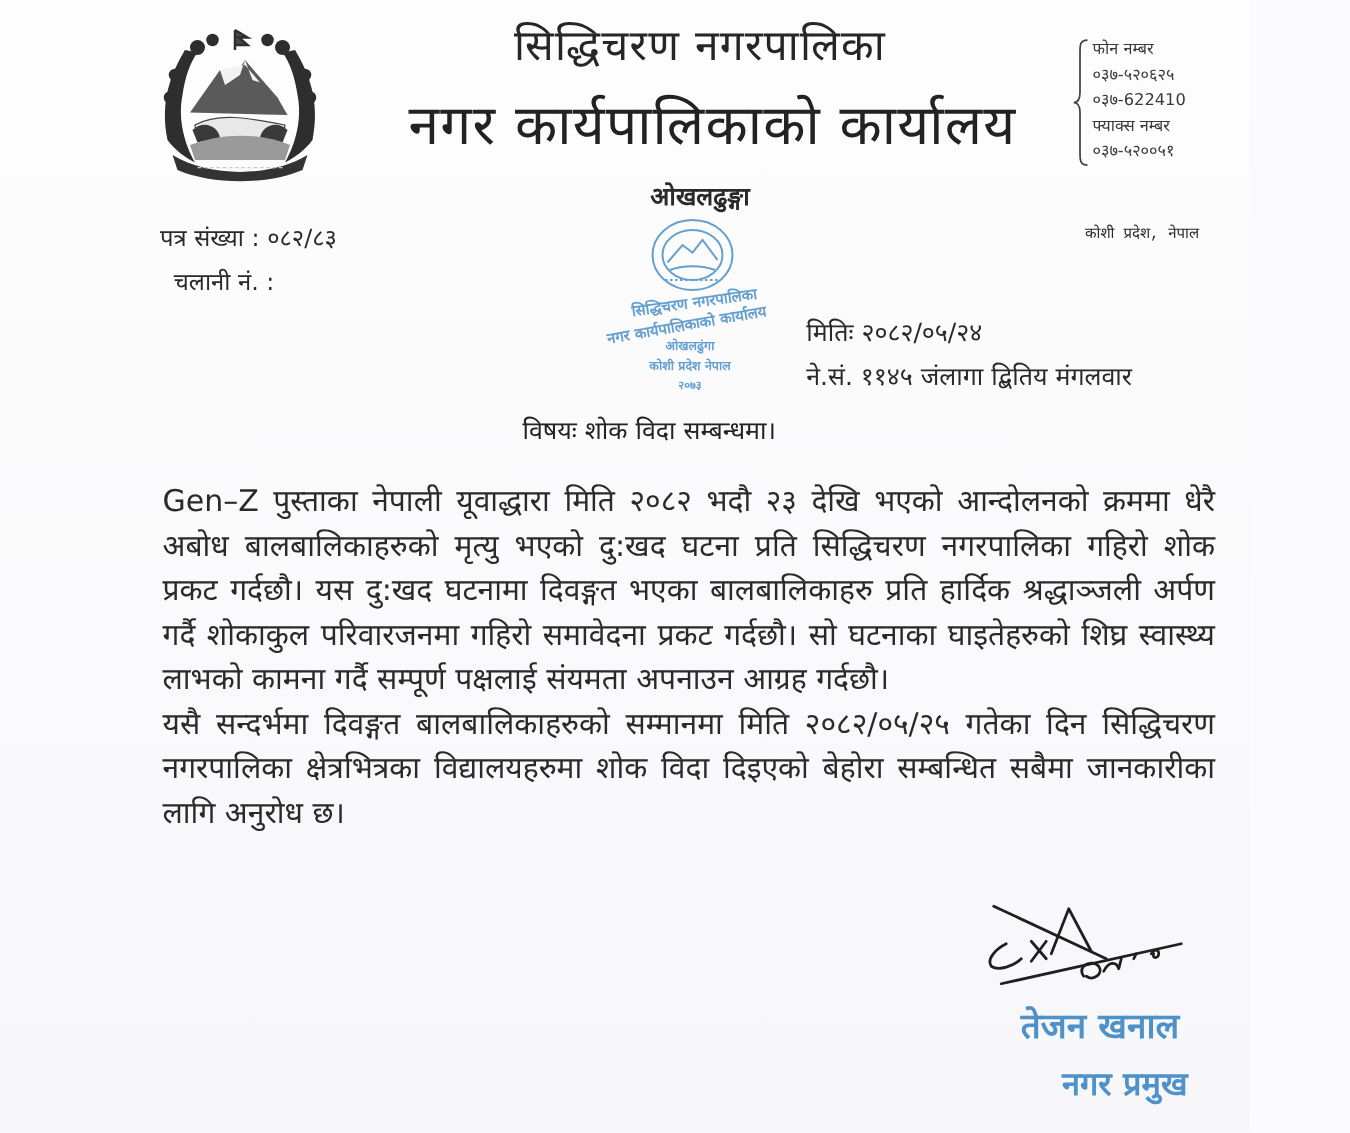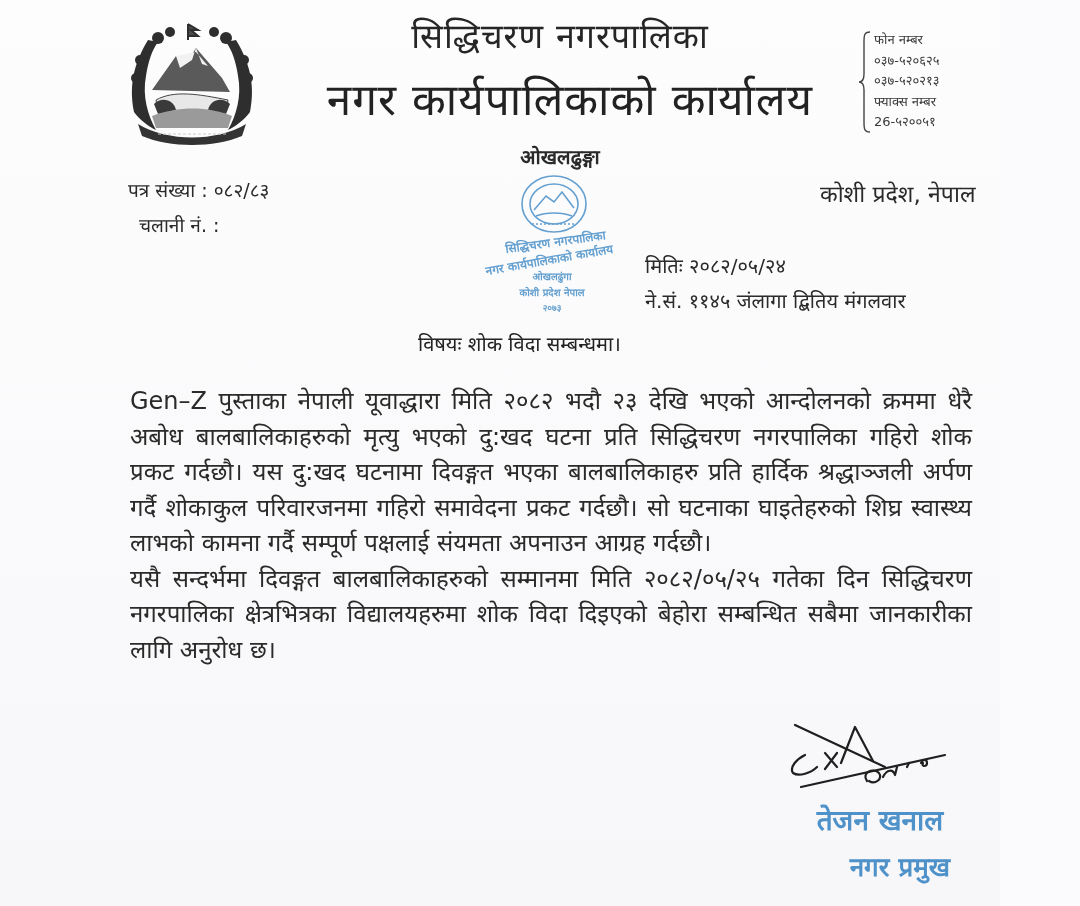--- a/index.html
+++ b/index.html
@@ -81,24 +81,25 @@
       position: absolute;
       left: 128px;
       font-size: 19px;
       color: #2a2a2a;
       white-space: nowrap;
     }
     .ref.r1 { top: 177px; }
     .ref.r2 { top: 212px; margin-left: 11px; }
     .province {
       position: absolute;
-      left: 820px; top: 177px;
-      font-size: 23px;
-      color: #2a2a2a;
-      white-space: nowrap;
+      left: 868px; top: 177px;
+      font-size: 12px;
+      color: #2a2a2a;
+      white-space: nowrap;
+      font-family: Liberation Mono, monospace;
     }
     
     .stamp {
       position: absolute;
       left: 476px; top: 168px;
       width: 150px; height: 150px;
     }
     
     .date {
       position: absolute;
@@ -204,23 +205,23 @@
   <div class="hdr-office">नगर कार्यपालिकाको कार्यालय</div>
   <div class="hdr-place">ओखलढुङ्गा</div>
 
   <div class="contact">
     <svg class="brace" viewBox="0 0 14 104">
       <path d="M12 2 C6 2 6 6 6 12 L6 44 C6 50 4 52 1 52 C4 52 6 54 6 60 L6 92 C6 98 6 102 12 102" fill="none" stroke="#444" stroke-width="1.4"></path>
     </svg>
     <div class="lines">
       <div>फोन नम्बर</div>
       <div>०३७-५२०६२५</div>
-      <div>०३७-५२०२१३</div>
+      <div>०३७-622410</div>
       <div>फ्याक्स नम्बर</div>
-      <div>26-५२००५१</div>
+      <div>०३७-५२००५१</div>
     </div>
   </div>
 
   <div class="ref r1">पत्र संख्या : ०८२/८३</div>
   <div class="ref r2">चलानी नं. :</div>
   <div class="province">कोशी प्रदेश, नेपाल</div>
 
   <svg class="stamp" viewBox="0 0 150 150">
     <g fill="none" stroke="#4a90c8" stroke-width="1.6" opacity="0.85">
       <ellipse cx="78" cy="36" rx="32" ry="28"></ellipse>

